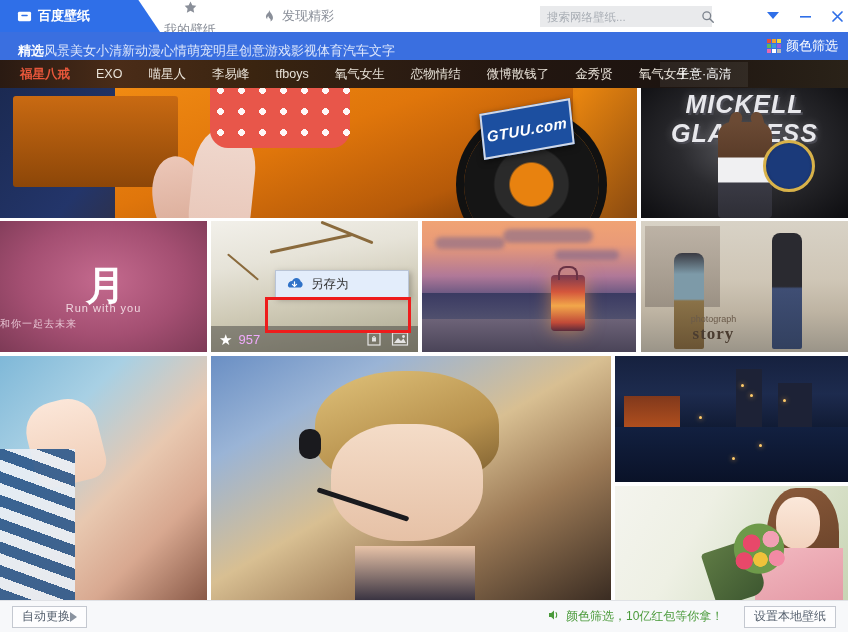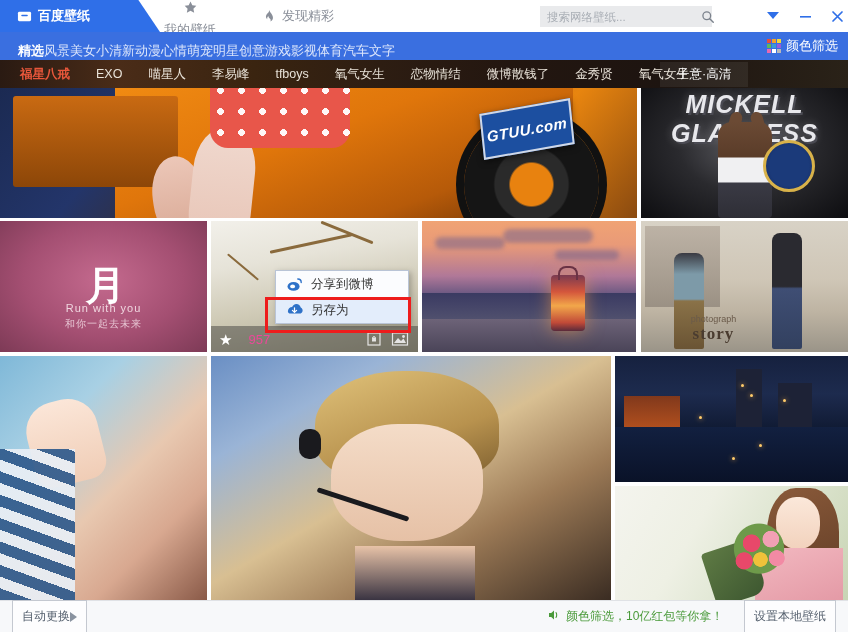--- a/index.html
+++ b/index.html
@@ -136,21 +136,21 @@
   .ball-logo { position: absolute; right: 16%; top: 40%; width: 52px; height: 52px;
     border-radius: 50%; border: 3px solid #d8b24a;
     background: radial-gradient(circle, #1b3a7a 0 60%, #14295c 100%); }
 
   
   .art-pink { background: radial-gradient(ellipse at 50% 45%, #c46a8e 0%, #a44f72 55%, #7d3a56 100%); }
   .pink-mark { position: absolute; left: 50%; top: 28%; transform: translateX(-50%);
     color: #fff; font-size: 40px; font-weight: bold; letter-spacing: -4px; }
   .pink-en { position: absolute; left: 0; top: 62%; width: 100%; text-align: center;
     color: #f0d5df; font-size: 11px; letter-spacing: 1px; }
-  .pink-cn { position: absolute; left: 0; top: 73%; width: 100%; text-align: center;
+  .pink-cn { position: absolute; left: 0; top: 73%; width: 100%; 
     color: #e8c6d4; font-size: 10px; letter-spacing: 1px; }
 
   
   .art-grass { background: linear-gradient(170deg,#f2f0ea 0%,#e6e3d8 30%,#cfcab6 60%,#a9a68e 100%); }
   .grass-stem { position: absolute; background: #8a6a3c; border-radius: 2px; }
 
   
   .art-sunset { background: linear-gradient(180deg,#f0a374 0%,#e99a78 18%,#b07898 42%,#4d4a78 62%,#3d3a62 78%,#2e2c4e 100%); }
   .sun-cloud { position: absolute; background: rgba(120,100,140,.55); border-radius: 40px; filter: blur(2px); }
   .sun-sea { position: absolute; left:0; right:0; top: 55%; height: 20%;
@@ -221,21 +221,21 @@
   .fg-dress { position: absolute; right: 2%; bottom: 0; width: 38%; height: 46%;
     background: linear-gradient(160deg,#f2b8c0,#e49aa6); }
 
   
   .hover-bar {
     position: absolute; left: 0; right: 0; bottom: 0; height: 26px;
     background: rgba(40,40,40,.42);
     display: flex; align-items: center; padding: 0 8px; gap: 6px;
   }
   .hb-star { color: #fff; font-size: 15px; line-height: 1; }
-  .hb-count { color: #ec4899; font-size: 13px; margin-left: 10px; }
+  .hb-count { color: #f0abfc; font-size: 13px; }
   .hb-spacer { flex: 1; }
   .hb-icon { width: 20px; height: 18px; opacity: .92; }
 
   
   .ctx {
     position: absolute; left: 275px; top: 270px; width: 134px;
     background: #fbfcfe; border: 1px solid #b9c4d6;
     box-shadow: 2px 2px 6px rgba(0,0,0,.25); z-index: 30;
   }
   .ctx-item {
@@ -250,21 +250,21 @@
   }
 
   
   .footer {
     position: absolute; bottom: 0; left: 0; width: 848px; height: 32px;
     background: #f7f8fa; border-top: 1px solid #e0e2e6;
     display: flex; align-items: center;
   }
   .btn {
     height: 22px; border: 1px solid #c4c8d0; background: #fdfdfe;
-    display: inline-flex; align-items: center; padding: 16px 9px;
+    display: inline-flex; align-items: center; padding: 4px 9px;
     font-size: 12px; color: #55606e; cursor: default;
   }
   .btn .tri { width: 0; height: 0; border-left: 7px solid #8a93a0; border-top: 5px solid transparent; border-bottom: 5px solid transparent; }
   .promo { display: flex; align-items: center; gap: 5px; font-size: 12px; color: #4a9a3a; white-space: nowrap; }
 </style>
 </head>
 <body>
 
 <div id="app">
 
@@ -495,30 +495,20 @@
         <div class="fg-girl-hair"></div>
         <div class="fg-girl-face"></div>
         <div class="fg-dress"></div>
         <div class="fg-wrap"></div>
         <div class="fg-bouquet"></div>
       </div>
     </div>
   </div>
 
   <div class="ctx">
-    <div class="ctx-item">
-      <span class="ctx-ico">
-        <svg width="17" height="17" viewBox="0 0 18 18">
-            <ellipse cx="8" cy="11" rx="6.4" ry="4.6" fill="#2f72c8"></ellipse>
-            <ellipse cx="7" cy="11" rx="2.6" ry="2" fill="#fff"></ellipse>
-            <path d="M12.5 3.2c2 0 3.6 1.6 3.6 3.6" fill="none" stroke="#2f72c8" stroke-width="1.5" stroke-linecap="round"></path>
-          </svg>
-      </span>
-      <span>分享到微博</span>
-    </div>
     <div class="ctx-item sel">
       <span class="ctx-ico">
         <svg width="17" height="17" viewBox="0 0 18 18">
             <path d="M2 10c0-2.6 2-4.6 4.5-4.6.6-2 2.4-3.4 4.5-3.4 2.3 0 4.2 1.7 4.6 3.9 1.2.5 2 1.7 2 3 0 1.9-1.5 3.4-3.4 3.4H4.6C3.2 12.3 2 11.3 2 10z" fill="#2f72c8"></path>
             <path d="M9 6.2v4.6M6.8 8.8L9 11l2.2-2.2" stroke="#fff" stroke-width="1.3" fill="none" stroke-linecap="round" stroke-linejoin="round"></path>
           </svg>
       </span>
       <span>另存为</span>
     </div>
   </div>

